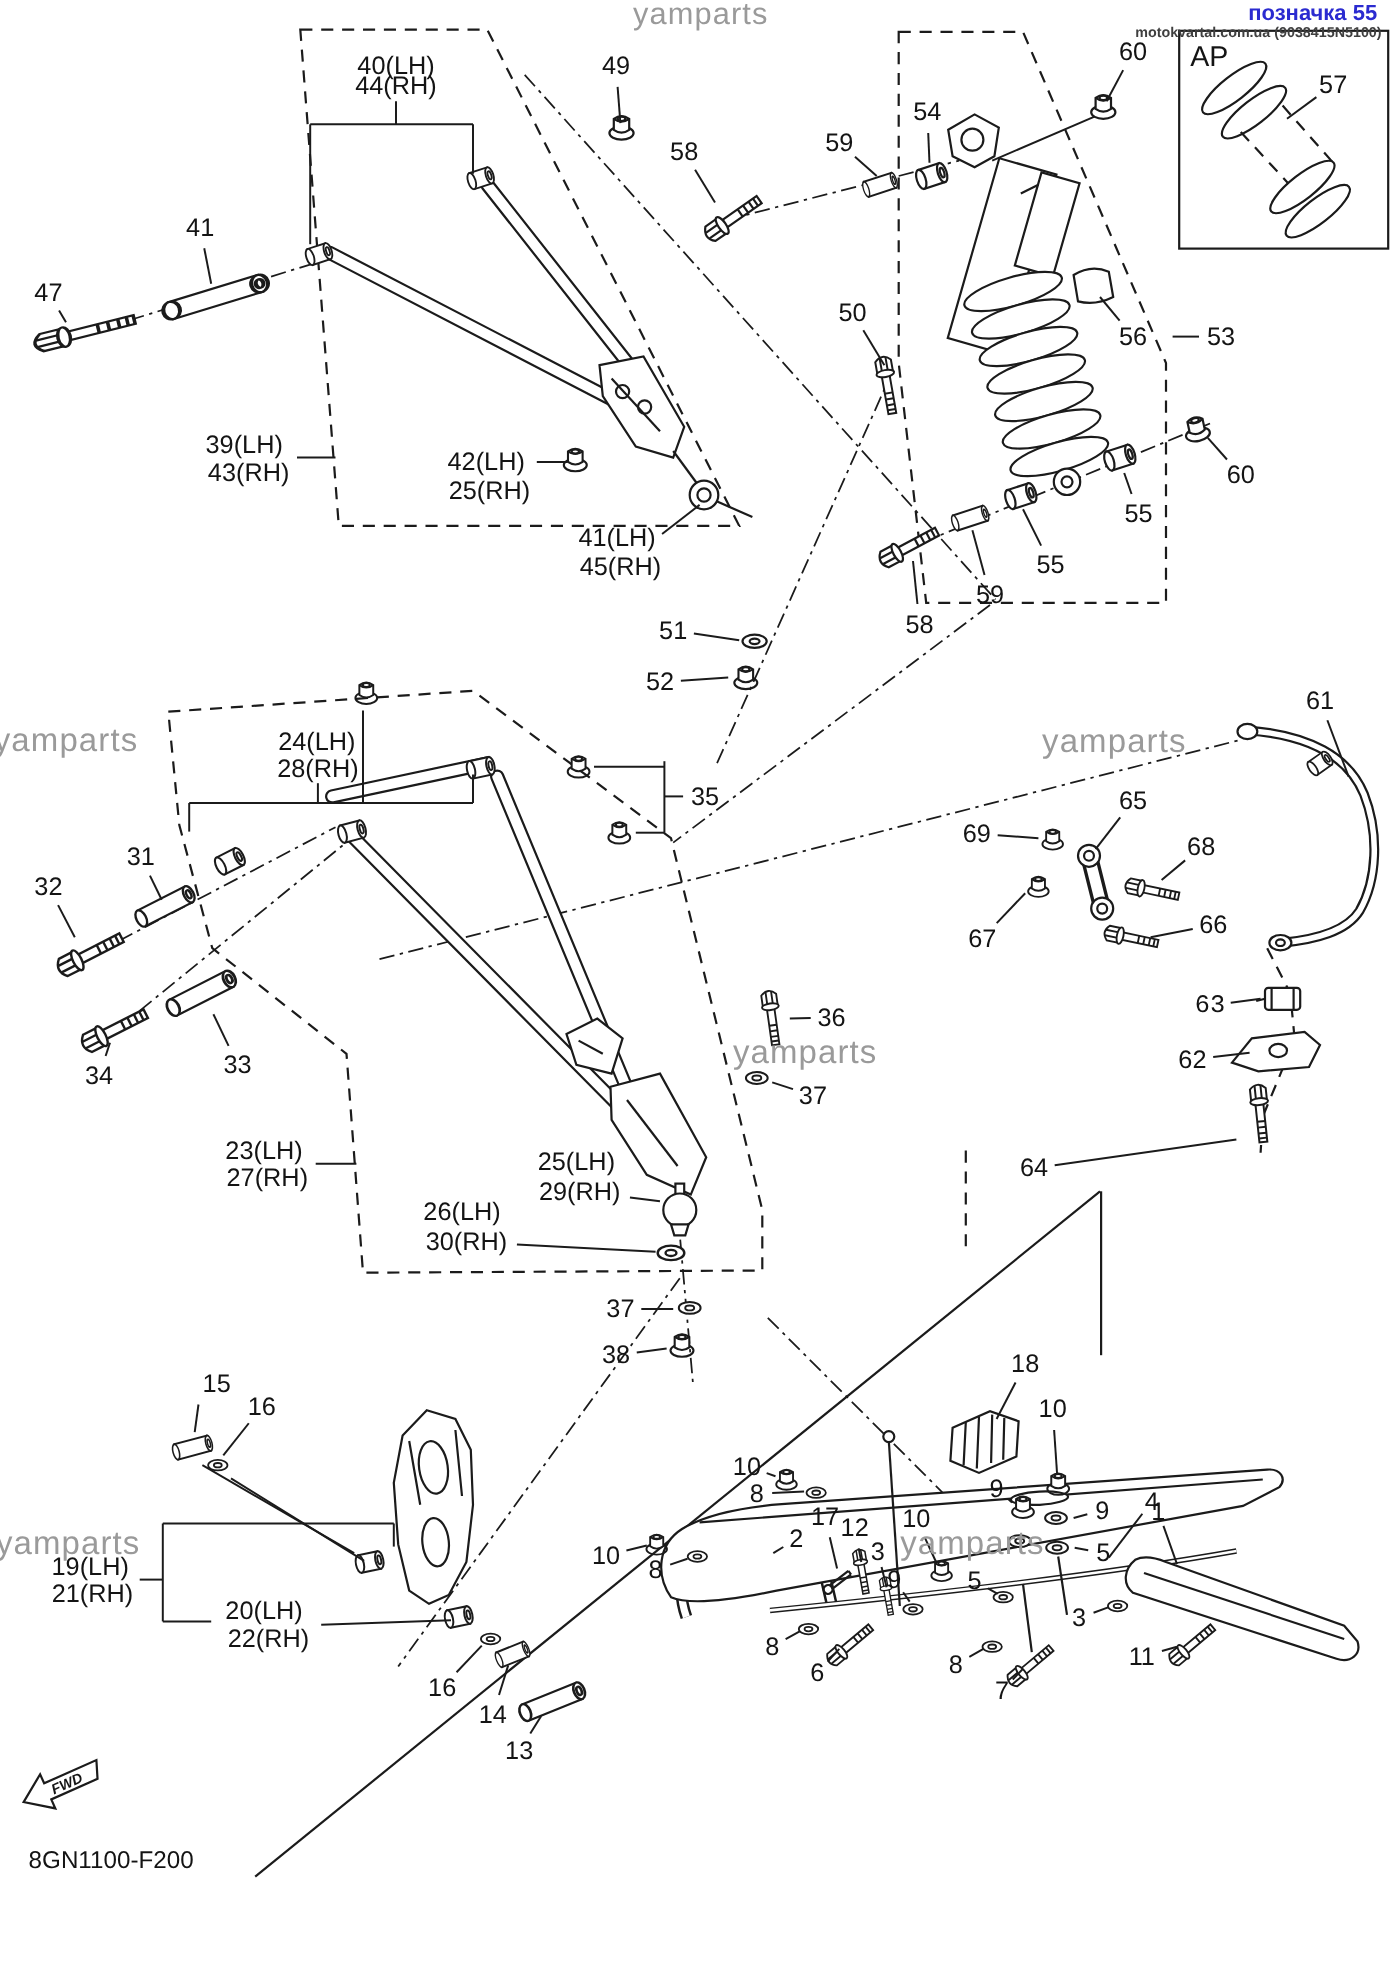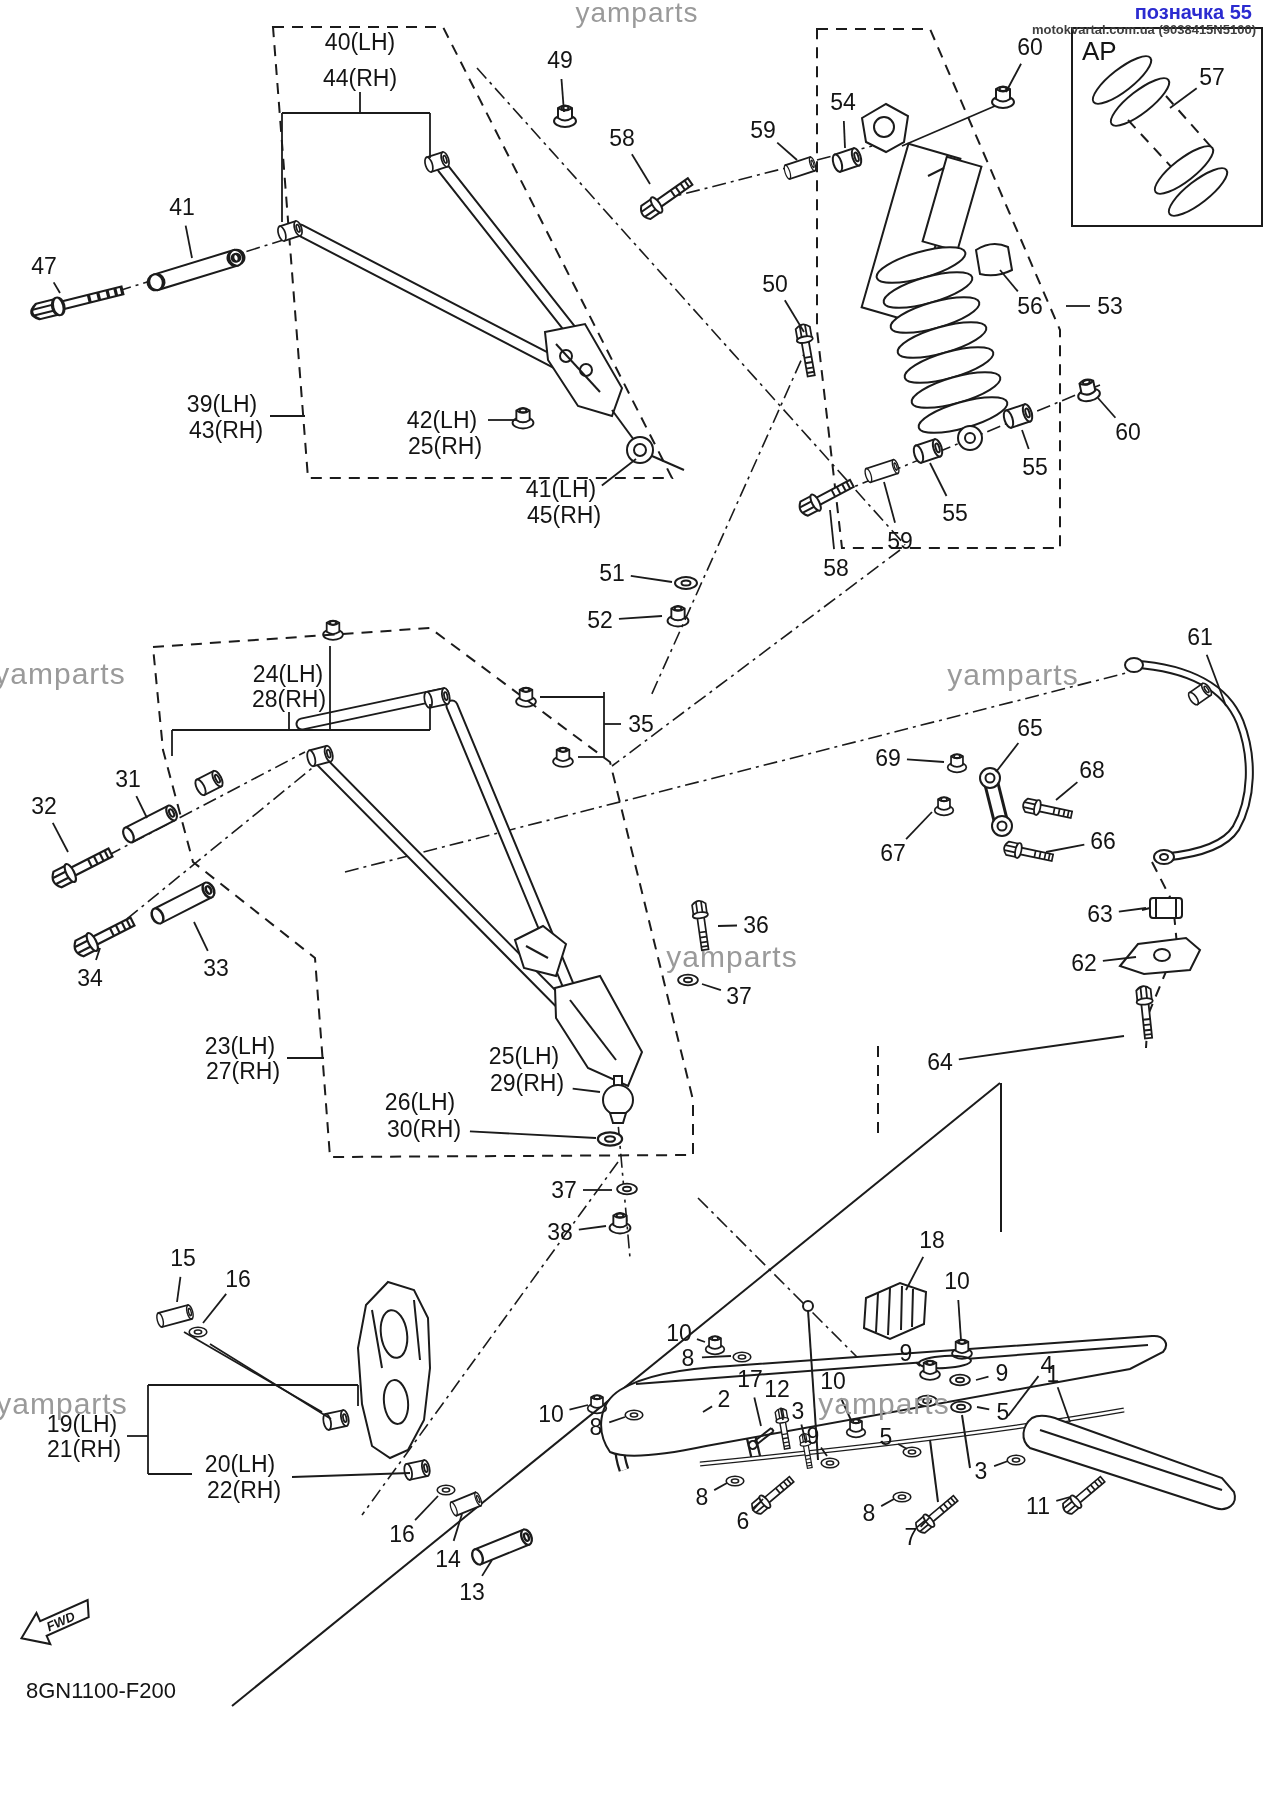--- a/index.html
+++ b/index.html
@@ -378,21 +378,21 @@
   <div>
       <div class="wm" style="left: 637px; top: 13px; font-size: 28px;">yamparts</div>
       <div class="wm" style="left: 60px; top: 674px; font-size: 30px;">yamparts</div>
       <div class="wm" style="left: 1013px; top: 675px; font-size: 30px;">yamparts</div>
       <div class="wm" style="left: 732px; top: 957px; font-size: 30px;">yamparts</div>
       <div class="wm" style="left: 62px; top: 1404px; font-size: 30px;">yamparts</div>
       <div class="wm" style="left: 884px; top: 1404px; font-size: 30px;">yamparts</div>
     </div>
 
   <div>
-      <div class="part-label" style="left: 360px; top: 42px;">40(LH)</div>
+      <div class="part-label" style="left: 360px; top: 60px;">40(LH)</div>
       <div class="part-label" style="left: 360px; top: 78px;">44(RH)</div>
       <div class="part-label" style="left: 560px; top: 60px;">49</div>
       <div class="part-label" style="left: 622px; top: 138px;">58</div>
       <div class="part-label" style="left: 763px; top: 130px;">59</div>
       <div class="part-label" style="left: 843px; top: 102px;">54</div>
       <div class="part-label" style="left: 1030px; top: 47px;">60</div>
       <div class="part-label" style="left: 1212px; top: 77px;">57</div>
       <div class="part-label" style="left: 182px; top: 207px;">41</div>
       <div class="part-label" style="left: 44px; top: 266px;">47</div>
       <div class="part-label" style="left: 222px; top: 404px;">39(LH)</div>
@@ -427,24 +427,24 @@
       <div class="part-label" style="left: 240px; top: 1046px;">23(LH)</div>
       <div class="part-label" style="left: 243px; top: 1071px;">27(RH)</div>
       <div class="part-label" style="left: 756px; top: 925px;">36</div>
       <div class="part-label" style="left: 739px; top: 996px;">37</div>
       <div class="part-label" style="left: 524px; top: 1056px;">25(LH)</div>
       <div class="part-label" style="left: 527px; top: 1083px;">29(RH)</div>
       <div class="part-label" style="left: 420px; top: 1102px;">26(LH)</div>
       <div class="part-label" style="left: 424px; top: 1129px;">30(RH)</div>
       <div class="part-label" style="left: 564px; top: 1190px;">37</div>
       <div class="part-label" style="left: 560px; top: 1232px;">38</div>
-      <div class="part-label" style="left: 1100px; top: 914px;">63</div>
+      <div class="part-label" style="left: 1100px; top: 914px; font-family: Liberation Mono, monospace;">63</div>
       <div class="part-label" style="left: 1084px; top: 963px;">62</div>
       <div class="part-label" style="left: 940px; top: 1062px;">64</div>
-      <div class="part-label" style="left: 183px; top: 1258px;">15</div>
+      <div class="part-label" style="left: 197px; top: 1258px;">15</div>
       <div class="part-label" style="left: 238px; top: 1279px;">16</div>
       <div class="part-label" style="left: 82px; top: 1424px;">19(LH)</div>
       <div class="part-label" style="left: 84px; top: 1449px;">21(RH)</div>
       <div class="part-label" style="left: 240px; top: 1464px;">20(LH)</div>
       <div class="part-label" style="left: 244px; top: 1490px;">22(RH)</div>
       <div class="part-label" style="left: 402px; top: 1534px;">16</div>
       <div class="part-label" style="left: 448px; top: 1559px;">14</div>
       <div class="part-label" style="left: 472px; top: 1592px;">13</div>
       <div class="part-label" style="left: 932px; top: 1240px;">18</div>
       <div class="part-label" style="left: 957px; top: 1281px;">10</div>

